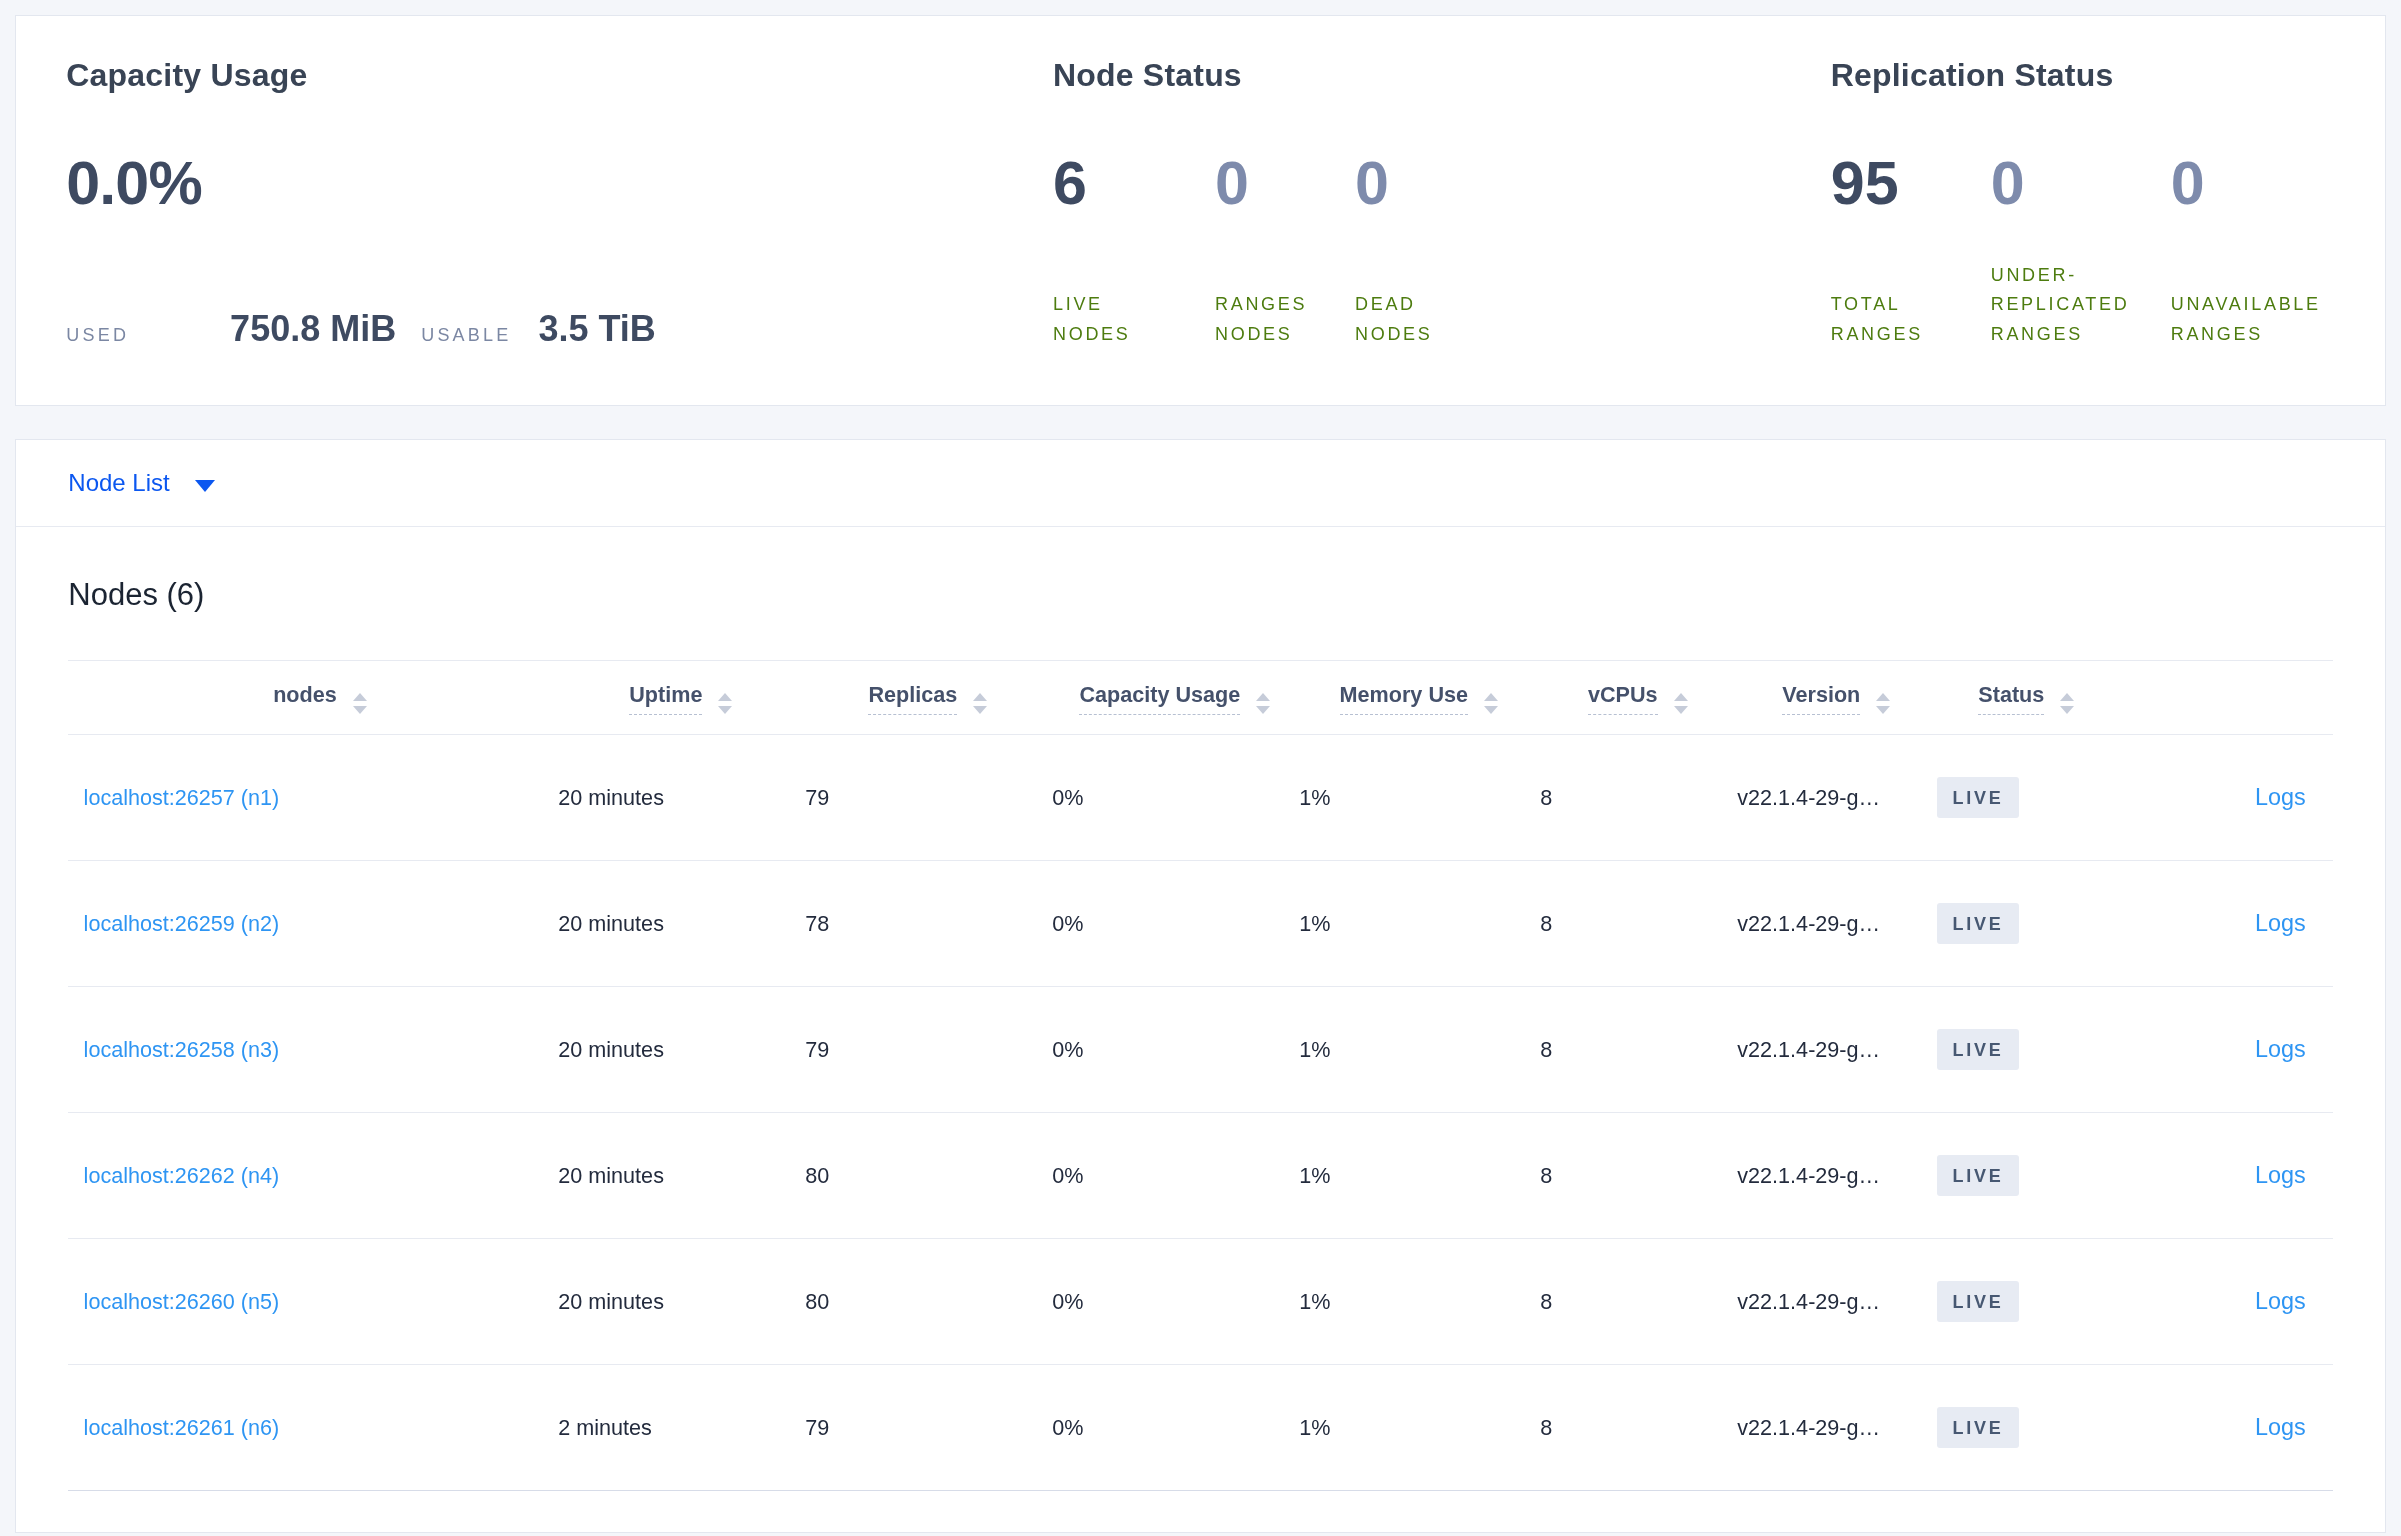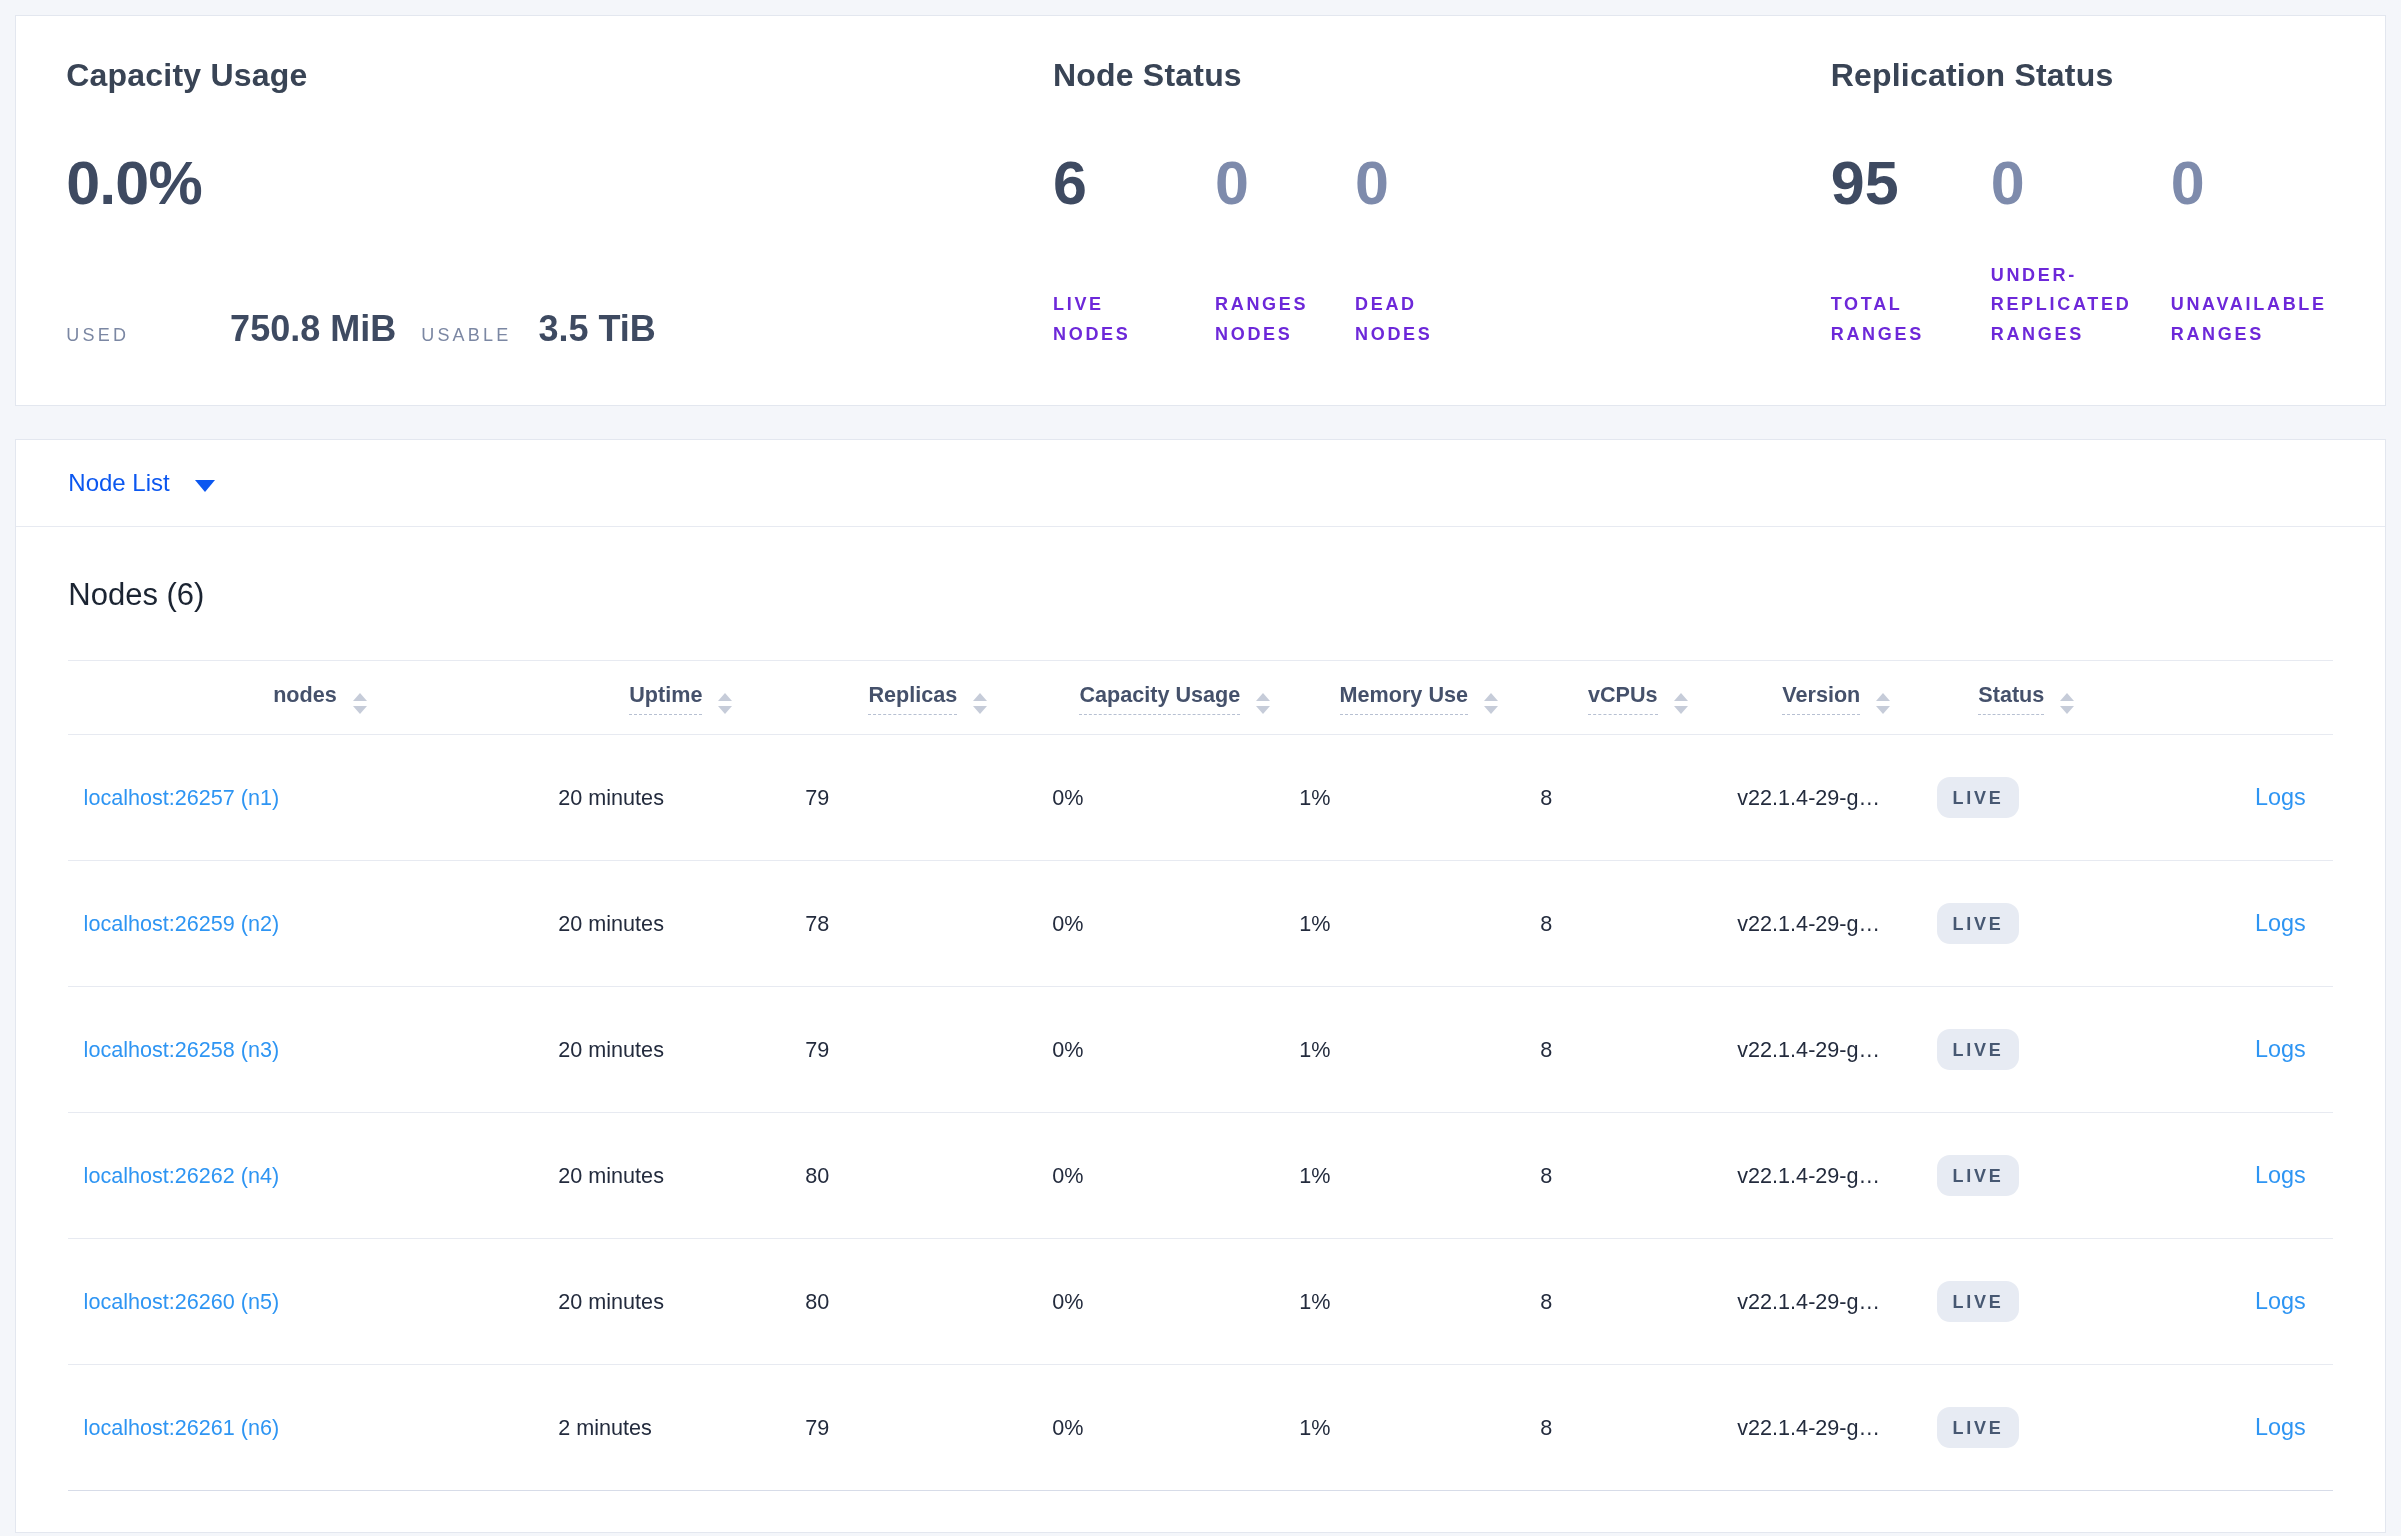--- a/index.html
+++ b/index.html
@@ -55,21 +55,21 @@
   .m-used-val { margin-left: 101px; }
   .m-usable { margin-left: 25px; }
   .m-usable-val { margin-left: 27px; }
 
   
   .stats-values { display: flex; }
   .stat-value { font-size: 61px; font-weight: 600; color: #7e8bac; line-height: 1; }
   .stat-value.primary { color: #3e4a61; font-weight: 700; }
   .stats-labels { margin-top: auto; display: flex; align-items: flex-end; }
   .stat-label {
-    font-size: 18px; letter-spacing: 2.7px; color: #6d28d9; line-height: 1.65; font-weight: bold;
+    font-size: 18px; letter-spacing: 2.7px; color: #4d7c0f; line-height: 1.65;
   }
   .col-node { width: 162px; }
   .col-node2 { width: 140px; }
   .col-repl { width: 160px; }
   .col-repl2 { width: 180px; }
   .lbl-node .stat-label { display: block; width: 117px; }
   .lbl-repl .stat-label { display: block; width: 151px; }
 
   
   .table-card { margin-top: 33px; min-height: 1086px; }
@@ -102,21 +102,21 @@
   .tri-down { width: 0; height: 0; border-left: 7.2px solid transparent; border-right: 7.2px solid transparent; border-top: 8px solid #c6ccd9; }
   tbody tr { height: 126px; border-bottom: 0.9px solid #e7eaf1; }
   tbody tr:last-child { border-bottom: 1.8px solid #d7dce8; }
   td { font-size: 21.6px; color: #232b3d; vertical-align: middle; }
   .node-link { color: #2e95f3; cursor: pointer; text-decoration: none; }
   td.logs-cell { text-align: right; padding-right: 27px; }
   .logs-link { color: #2e95f3; font-size: 23.4px; cursor: pointer; text-decoration: none; }
   .badge-live {
     display: inline-block; background: #e7ebf3; color: #475872;
     font-size: 18px; font-weight: 700; letter-spacing: 2.7px;
-    padding: 11.7px 15.3px; border-radius: 13px; line-height: 1;
+    padding: 11.7px 15.3px; border-radius: 3px; line-height: 1;
   }
 </style>
 </head>
 <body>
 
 <div class="page">
 
   <div class="card summary-card">
 
     <div class="sec sec-capacity">

